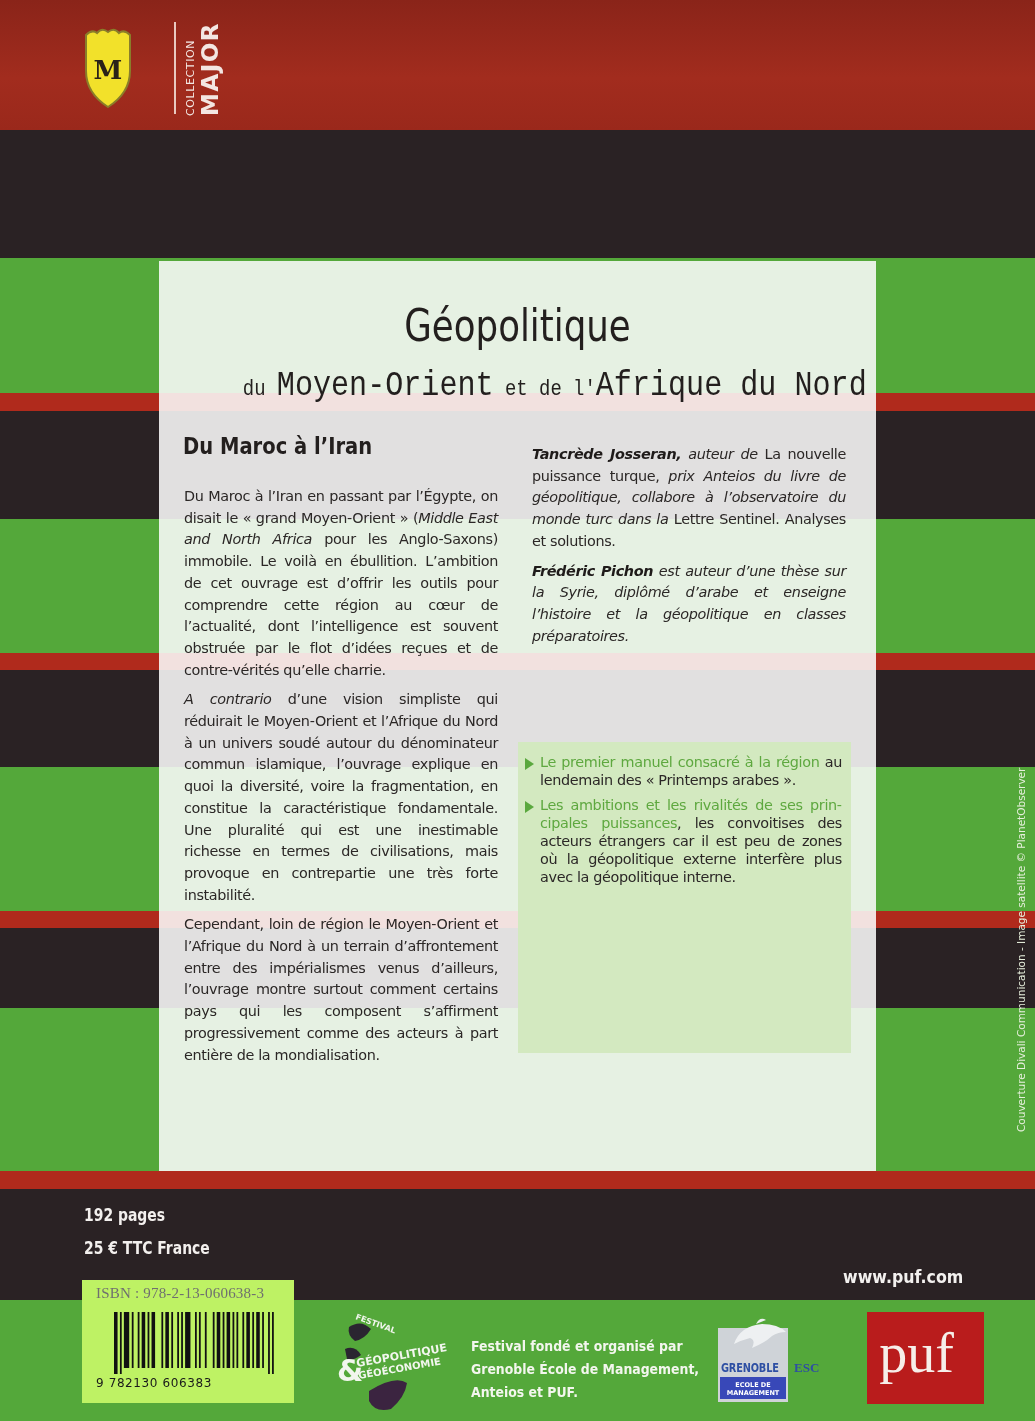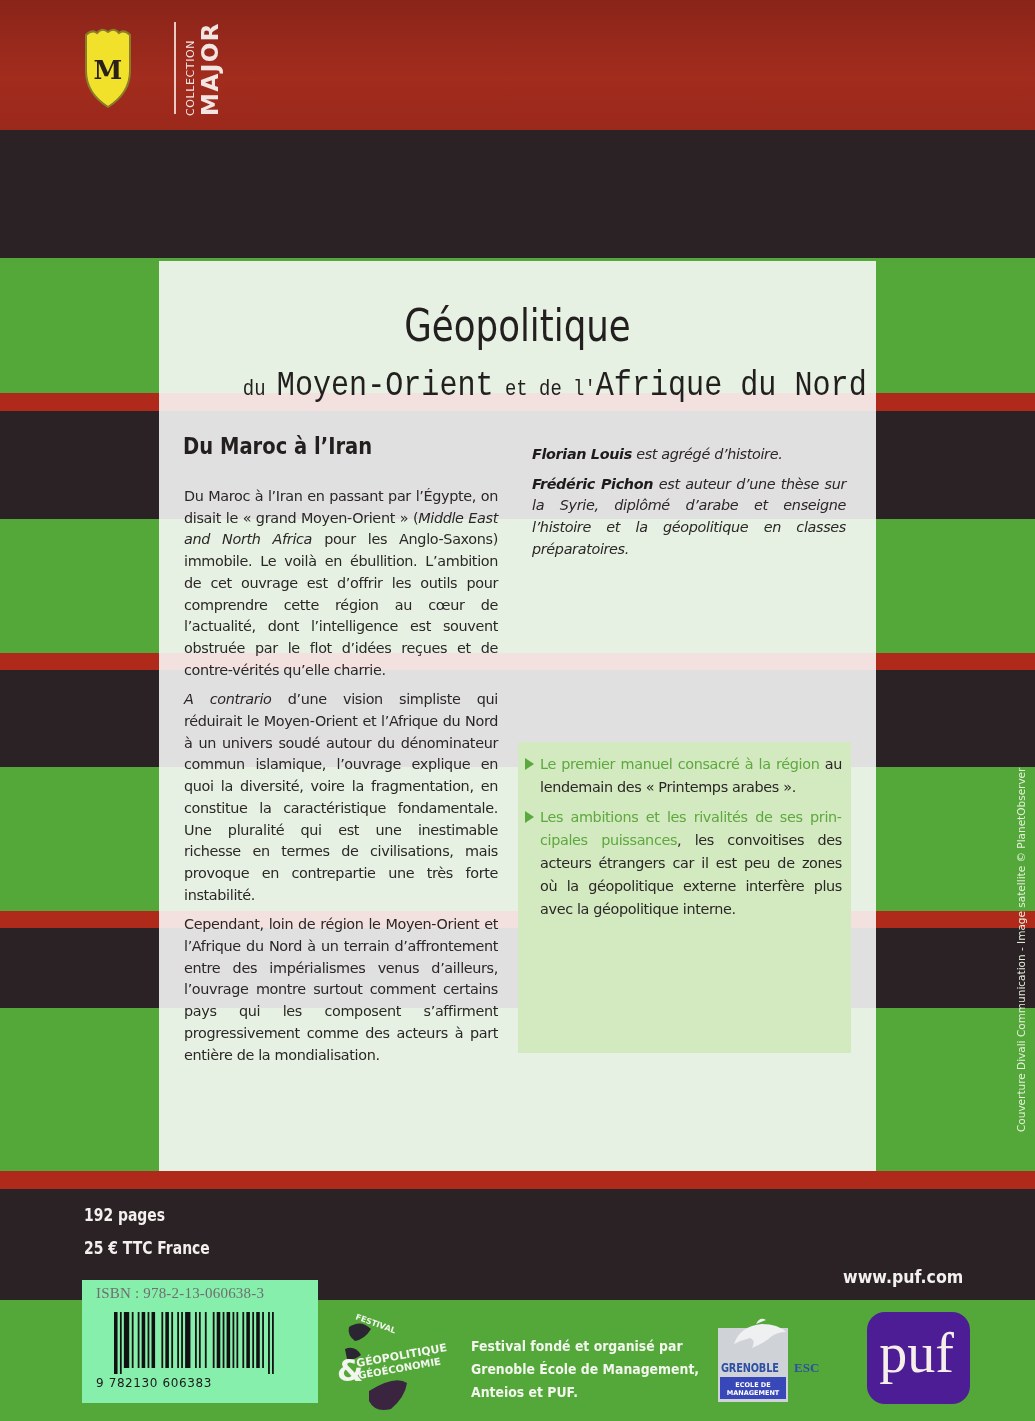--- a/index.html
+++ b/index.html
@@ -59,21 +59,21 @@
     .col-left { left: 184px; top: 486px; width: 314px; letter-spacing: -0.35px; }
     .col-right { left: 532px; top: 444px; width: 314px; letter-spacing: -0.35px; }
     .col-right p { margin-bottom: 8px; }
 
     .greenbox {
       position: absolute; left: 518px; top: 742px; width: 333px; height: 311px;
       background: #d3e9c0;
     }
     .bullets {
       position: absolute; left: 524px; top: 753px; width: 318px;
-      font-family: "DejaVu Sans", sans-serif; font-size: 14.4px; line-height: 23px; color: #2b2726;
+      font-family: "DejaVu Sans", sans-serif; font-size: 14.4px; line-height: 18px; color: #2b2726;
       letter-spacing: -0.35px; text-align: justify;
     }
     .bullet { position: relative; padding-left: 16px; margin-bottom: 7px; }
     .bullet .arrow {
       position: absolute; left: 1px; top: 5px; width: 0; height: 0;
       border-top: 6px solid transparent; border-bottom: 6px solid transparent; border-left: 9px solid #5aa83e;
     }
     .bullet .hl { color: #5ea83f; }
 
     .credit {
@@ -82,21 +82,21 @@
     }
 
     .pages, .price {
       position: absolute; left: 84px; color: #f3f0ee; font-weight: bold; font-size: 17px;
       font-family: "DejaVu Sans", sans-serif; transform: scaleX(0.82); transform-origin: left;
     }
     .pages { top: 1205px; }
     .price { top: 1238px; }
 
     .isbn-box {
-      position: absolute; left: 82px; top: 1280px; width: 212px; height: 123px; background: #86efac; padding-left: 24px;
+      position: absolute; left: 82px; top: 1280px; width: 212px; height: 123px; background: #bef264;
     }
     .isbn-label {
       position: absolute; left: 14px; top: 5px; font-family: "Liberation Serif", serif; font-size: 15px; color: #6f6f6f;
       letter-spacing: 0.2px;
     }
     .barcode { position: absolute; left: 32px; top: 32px; width: 160px; height: 62px; }
     .barcode-num {
       position: absolute; left: 14px; top: 96px; font-family: "DejaVu Sans", sans-serif; font-size: 12px; color: #1a1a1a;
       letter-spacing: 0.6px; white-space: nowrap;
     }
@@ -114,21 +114,21 @@
 
     .grenoble { position: absolute; left: 716px; top: 1314px; width: 112px; height: 90px; }
     .gr-box { position: absolute; left: 2px; top: 14px; width: 70px; height: 74px; background: #cfd3d8; }
     .gr-name { position: absolute; left: 5px; top: 47px; font-size: 11.5px; font-weight: bold; color: #2e4fa3; letter-spacing: -0.2px; font-family: "DejaVu Sans", sans-serif; transform: scaleX(0.85); transform-origin: left; }
     .gr-esc { position: absolute; left: 78px; top: 46px; font-size: 13px; font-weight: bold; color: #2e4fa3; font-family: Liberation Serif, serif; text-align: center; }
     .gr-bar { position: absolute; left: 4px; top: 63px; width: 66px; height: 22px; background: #3848b8; color: #fff; font-size: 6.5px; line-height: 8px; text-align: center; padding-top: 4px; box-sizing: border-box; font-weight: bold; font-family: "DejaVu Sans", sans-serif; }
     .gr-bar span { display: block; }
     .dolphin { position: absolute; left: 10px; top: 0; width: 70px; height: 40px; }
 
     .puf-logo {
-      position: absolute; left: 867px; top: 1312px; width: 103px; height: 92px; background: #4c1d95; border-radius: 18px;
+      position: absolute; left: 867px; top: 1312px; width: 117px; height: 92px; background: #b91c1c;
     }
     .puf-text {
       position: absolute; left: 0; top: 6px; width: 99px; text-align: center; color: #f6eee9;
       font-family: "Liberation Serif", serif; font-size: 56px; line-height: 70px;
     }
   </style>
 </head>
 <body>
 
 <div class="band topred" style="top:0;height:130px;"></div>
@@ -164,21 +164,21 @@
   <span class="subtitle-inner" id="subtitle-inner"><span class="sm">du </span><span class="lg">Moyen-Orient</span><span class="sm"> et de l'</span><span class="lg">Afrique du Nord</span></span>
 </div>
 <div class="tagline">Du Maroc à l’Iran</div>
 
 <div class="col col-left" id="desc-col">
     <p><span>Du Maroc à l’Iran en passant par l’Égypte, on disait le « grand Moyen-Orient » (</span><span style="font-style: italic;">Middle East and North Africa</span><span> pour les Anglo-Saxons) immobile. Le voilà en ébullition. L’ambition de cet ouvrage est d’offrir les outils pour comprendre cette région au cœur de l’actualité, dont l’intel­ligence est souvent obstruée par le flot d’idées reçues et de contre-vérités qu’elle charrie.</span></p>
     <p><span style="font-style: italic;">A contrario</span><span> d’une vision simpliste qui réduirait le Moyen-Orient et l’Afrique du Nord à un univers soudé autour du déno­minateur commun islamique, l’ouvrage explique en quoi la diversité, voire la frag­mentation, en constitue la caractéristique fondamentale. Une pluralité qui est une inestimable richesse en termes de civilisa­tions, mais provoque en contrepartie une très forte instabilité.</span></p>
     <p><span>Cependant, loin de région le Moyen-Orient et l’Afrique du Nord à un terrain d’affrontement entre des impérialismes venus d’ailleurs, l’ouvrage montre surtout comment certains pays qui les composent s’affirment progressivement comme des acteurs à part entière de la mondialisation.</span></p>
   </div>
 <div class="col col-right" id="authors-col">
-    <p><span style="font-style: italic; font-weight: bold; color: rgb(31, 27, 26);">Florian Louis</span><span style="font-style: italic;"> est agrégé d’histoire.</span></p>
+    <p><span style="font-style: italic; font-weight: bold; color: rgb(31, 27, 26);">Tancrède Josseran,</span><span style="font-style: italic;"> auteur de </span><span>La nouvelle puissance turque,</span><span style="font-style: italic;"> prix Anteios du livre de géopolitique, collabore à l’observatoire du monde turc dans la </span><span>Lettre Sentinel. Ana­lyses et solutions.</span></p>
     <p><span style="font-style: italic; font-weight: bold; color: rgb(31, 27, 26);">Frédéric Pichon</span><span style="font-style: italic; margin-top: 20px;"> est auteur d’une thèse sur la Syrie, diplômé d’arabe et enseigne l’histoire et la géopolitique en classes préparatoires.</span></p>
   </div>
 
 <div class="greenbox"></div>
 <div class="bullets" id="bullets">
     <div class="bullet"><span class="arrow"></span><span class="hl">Le premier manuel consacré à la région</span><span> au lendemain des « Printemps arabes ».</span></div>
     <div class="bullet"><span class="arrow"></span><span class="hl">Les ambitions et les rivalités de ses prin­cipales puissances</span><span>, les convoitises des acteurs étrangers car il est peu de zones où la géopolitique externe interfère plus avec la géopolitique interne.</span></div>
   </div>
 
 <div class="credit">Couverture Divali Communication - Image satellite © PlanetObserver</div>

